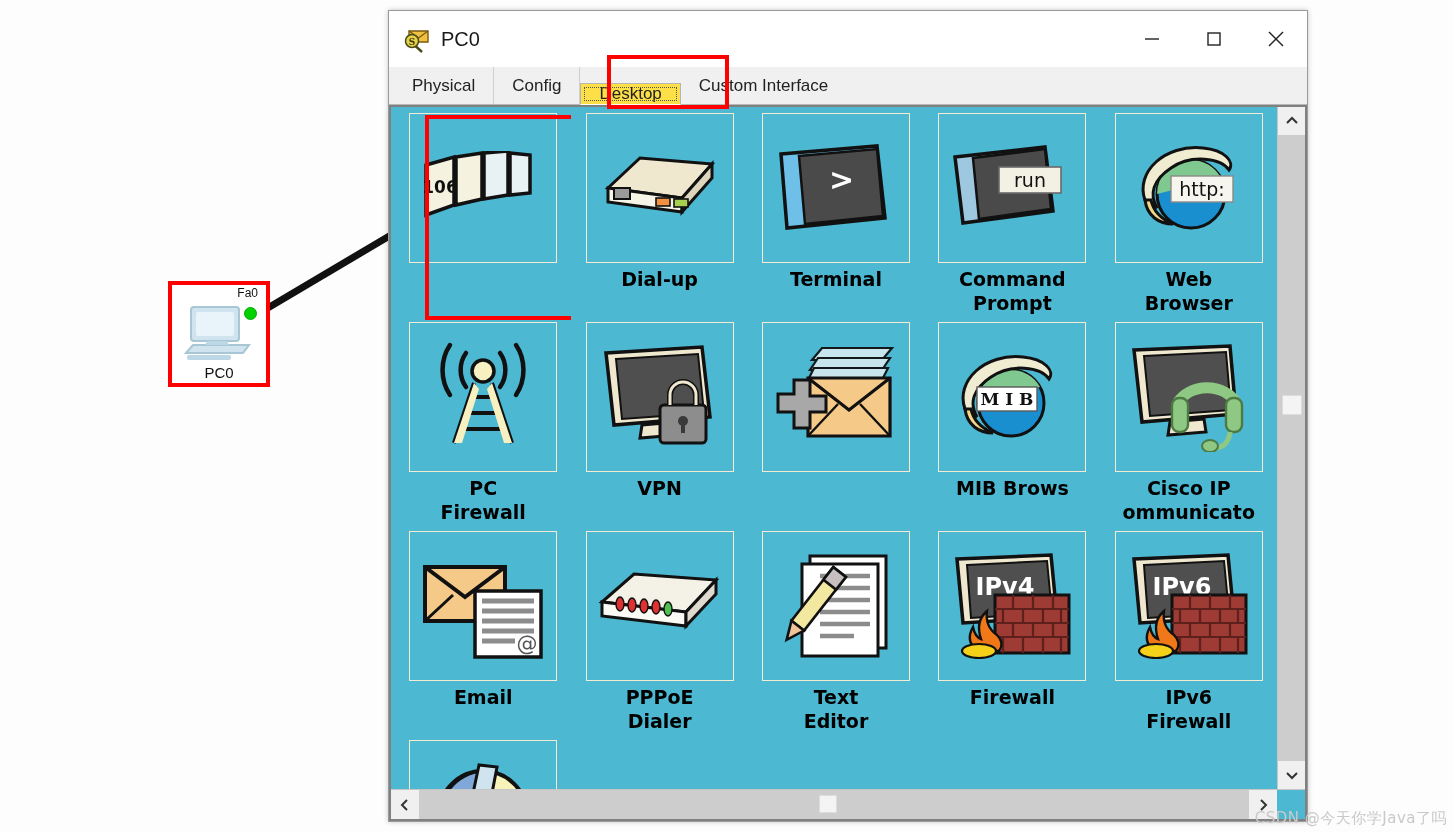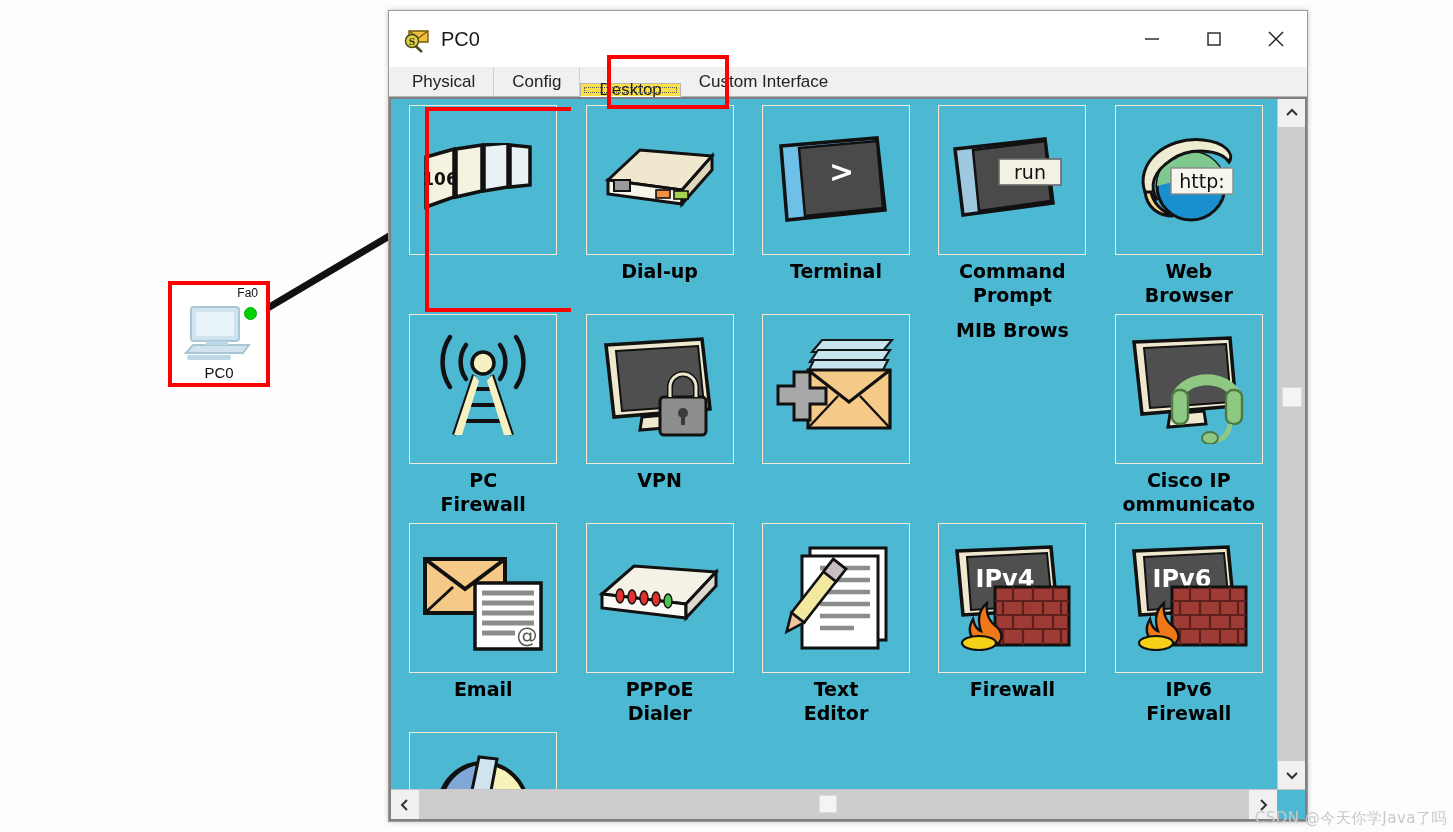--- a/index.html
+++ b/index.html
@@ -63,21 +63,21 @@
   }
   #titlebar .spacer { flex: 1 1 auto; }
   .winbtn {
     width: 62px; height: 55px;
     display: flex; align-items: center; justify-content: center;
     background: transparent; border: none; cursor: default;
   }
 
   
   #tabstrip {
-    height: 30px; flex: none;
+    height: 38px; flex: none;
     background: #f0f0f0;
     border-bottom: 1px solid #b6b6b6;
     display: flex; align-items: stretch;
     padding-left: 5px;
     position: relative;
   }
   .tab {
     display: flex; align-items: center; justify-content: center;
     padding: 0 18px;
     font-size: 17px; color: #222;
@@ -410,20 +410,30 @@
               <path d="M36 36 L77 68 L118 36" fill="none" stroke="#111" stroke-width="3.2"></path>
               <path d="M36 94 L66 62 M118 94 L88 62" stroke="#111" stroke-width="2.4" fill="none"></path>
               <g fill="#a8a8a8" stroke="#111" stroke-width="3">
                 <path d="M6 52 L22 52 L22 38 L38 38 L38 54 L54 54 L54 70 L38 70 L38 86 L22 86 L22 70 L6 70 Z"></path>
               </g>
             </svg>
           </div>
         </div>
 
         <div class="cell">
+          <div class="thumb">
+            <svg width="122" height="100" viewBox="0 0 122 100">
+              <circle cx="60" cy="56" r="33" fill="#1a8fd0" stroke="#111" stroke-width="3"></circle>
+              <path d="M27 56 a33 33 0 0 1 33 -33 a33 33 0 0 1 29 17 Z" fill="#7fc88f"></path>
+              <path d="M14 62 C4 34 34 6 72 10 C94 12 104 24 98 32 C90 20 60 16 40 30 C22 42 18 56 26 70 Z" fill="#f0ecd2" stroke="#111" stroke-width="3"></path>
+              <path d="M14 62 C16 78 28 86 42 86 C28 80 22 72 20 62 Z" fill="#f2d98a" stroke="#111" stroke-width="3"></path>
+              <rect x="26" y="40" width="60" height="24" fill="#ffffff" stroke="#5a5a5a" stroke-width="1.4"></rect>
+              <text x="56" y="58" font-size="17" font-weight="bold" text-anchor="middle" fill="#111" font-family="DejaVu Serif, serif">M I B</text>
+            </svg>
+          </div>
           <div class="caption">
             <span class="line">MIB Brows</span>
           </div>
         </div>
 
         <div class="cell">
           <div class="thumb">
             <svg width="126" height="110" viewBox="0 0 126 110">
               <path d="M8 8 L104 4 L110 72 L16 80 Z" fill="#efe8cf" stroke="#111" stroke-width="3.5"></path>
               <path d="M18 14 L100 10 L105 68 L24 74 Z" fill="#4f4f4f" stroke="#111" stroke-width="2"></path>

